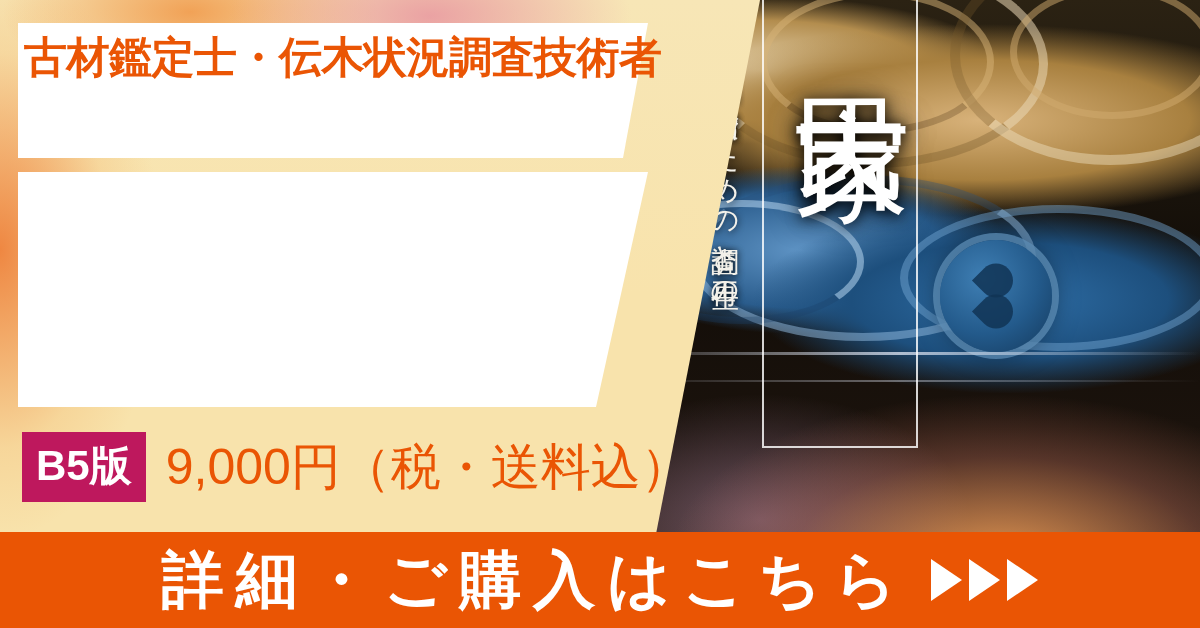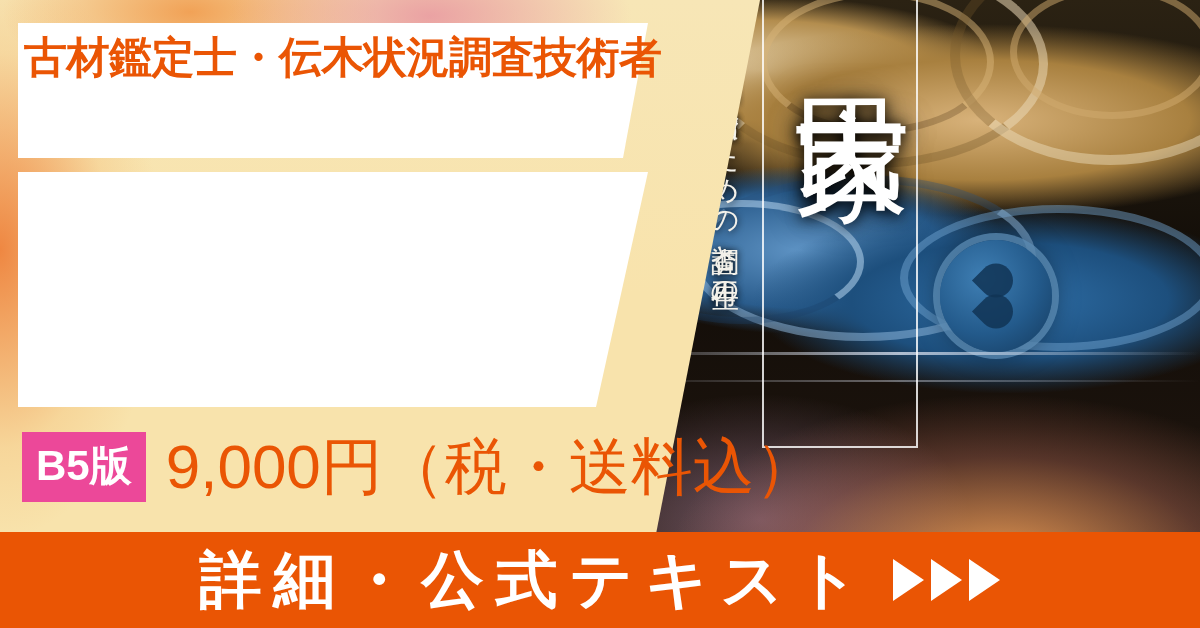--- a/index.html
+++ b/index.html
@@ -114,26 +114,26 @@
     letter-spacing:2px;white-space:nowrap;
   }
   .head .l1{padding-left:14px;}
   .head .l2{padding-left:160px;}
 
   
   .price-row{
     position:absolute;left:22px;top:432px;display:flex;align-items:center;gap:20px;
   }
   .badge{
-    background:#ec4899;color:#ffffff;
+    background:#be185d;color:#ffffff;
     font-size:42px;font-weight:700;line-height:1;
     padding:13px 14px 15px;letter-spacing:0px;white-space:nowrap;
   }
   .price{
-    color:#EA5504;font-size:62px;font-weight:400;line-height:1;
+    color:#EA5504;font-size:50px;font-weight:400;line-height:1;
     letter-spacing:0px;white-space:nowrap;
   }
 
   
   .cta{
     position:absolute;left:0;bottom:0;width:1200px;height:96px;
     background:#EA5504;display:flex;align-items:center;justify-content:center;gap:26px;
   }
   .cta-text{
     color:#ffffff;font-size:62px;font-weight:700;line-height:1;
@@ -178,21 +178,21 @@
 
   <div class="head">
   </div>
 
   <div class="price-row">
     <div class="badge">B5版</div>
     <div class="price">9,000円（税・送料込）</div>
   </div>
 
   <div class="cta">
-    <div class="cta-text">詳細・公式テキスト</div>
+    <div class="cta-text">詳細・ご購入はこちら</div>
     <div class="arrows">
       <span class="arrow"></span>
       <span class="arrow"></span>
       <span class="arrow"></span>
     </div>
   </div>
 
 </div>
 
 </body></html>

